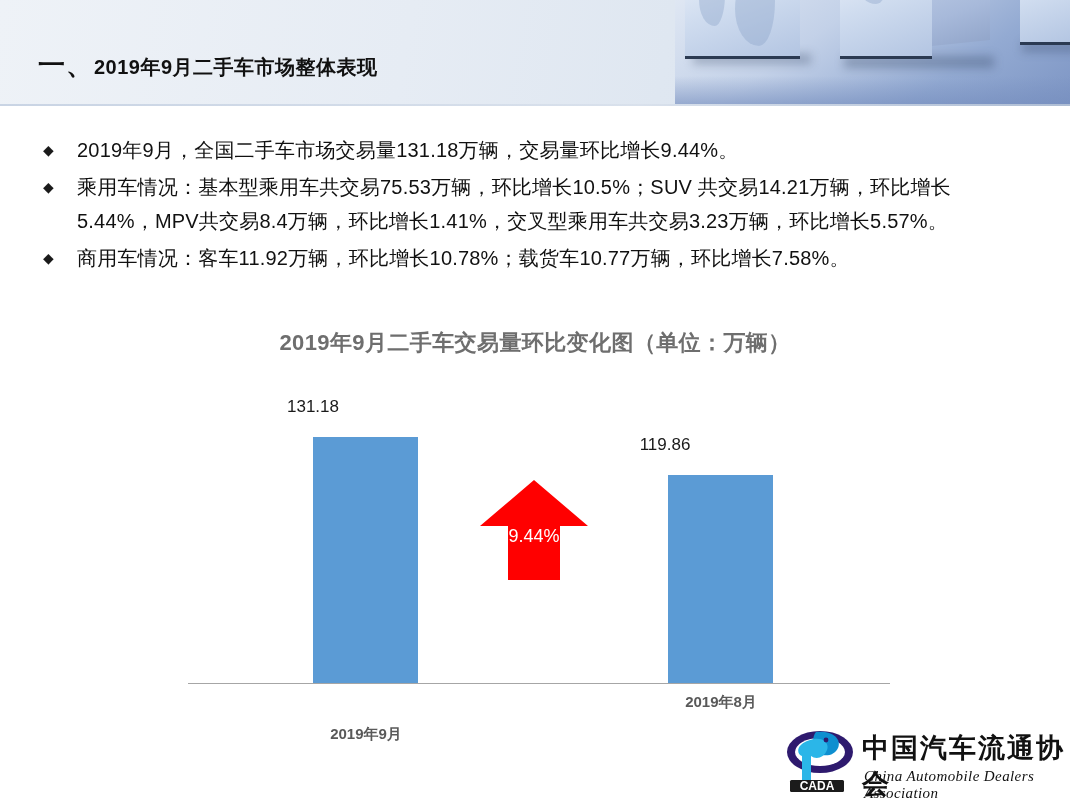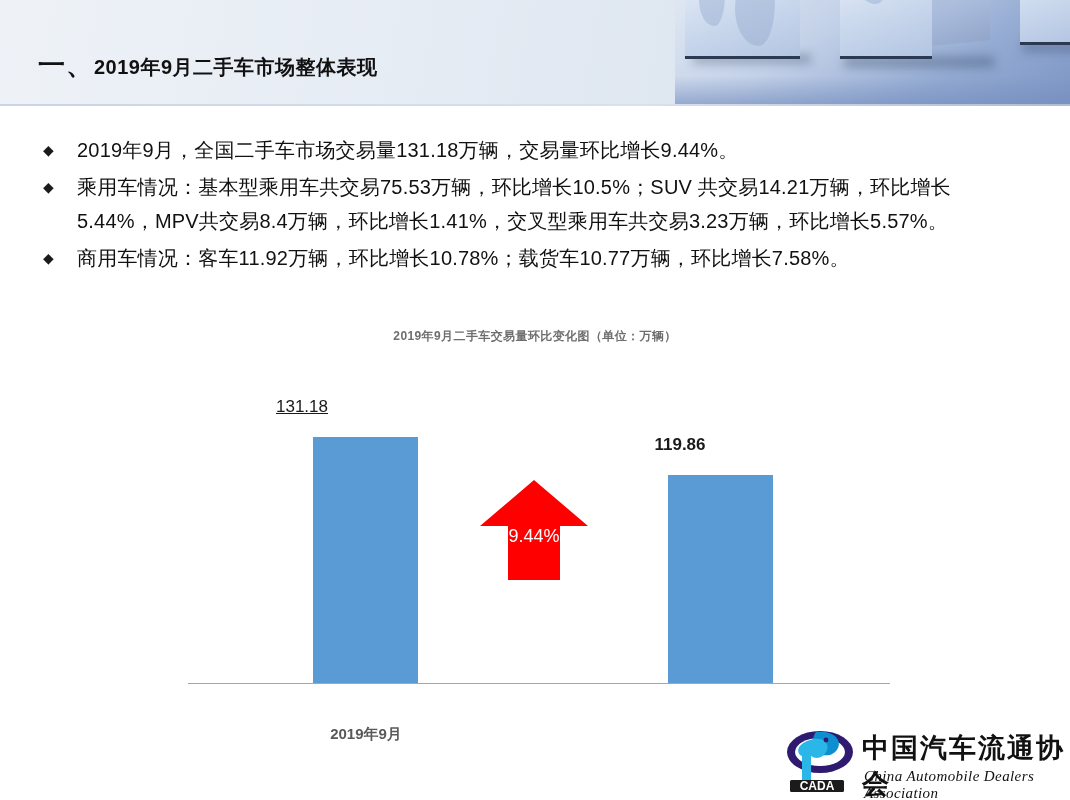--- a/index.html
+++ b/index.html
@@ -68,21 +68,21 @@
   }
   .bullet-body{
     flex:1 1 auto;font-size:20px;line-height:34px;color:#111;
     letter-spacing:.2px;
   }
 
   
   .chart{position:absolute;left:0;top:318px;width:1070px;height:420px;}
   .chart-title{
     position:absolute;left:0;top:10px;width:1070px;text-align:center;
-    font-size:12px;font-weight:bold;color:#6e6e6e;letter-spacing:.4px;
+    font-size:22px;font-weight:bold;color:#6e6e6e;letter-spacing:.4px;
   }
   .plot{position:absolute;left:188px;top:60px;width:702px;height:306px;}
   .axis-line{
     position:absolute;left:0;bottom:0;width:702px;height:1px;background:#a6a6a6;
   }
   .bar{
     position:absolute;bottom:1px;width:105px;background:#5B9BD5;
   }
   .bar-label{
     position:absolute;width:160px;text-align:center;
@@ -180,34 +180,35 @@
 </div>
 
 <div class="chart">
 
   <div class="chart-title">2019年9月二手车交易量环比变化图（单位：万辆）</div>
 
   <div class="plot">
 
     <div class="axis-line"></div>
 
-    <div class="bar-label" style="left:34px;top:19px;text-decoration:underline;">131.18</div>
+    <div class="bar-label" style="left:45px;top:19px;">131.18</div>
     <div class="bar" style="left:125px;height:246px;"></div>
 
-    <div class="bar-label" style="left:412px;top:57px;font-weight:bold;">119.86</div>
+    <div class="bar-label" style="left:397px;top:57px;">119.86</div>
     <div class="bar" style="left:480px;height:208px;"></div>
 
     <div class="arrow-wrap">
       <svg class="arrow-svg" width="108" height="100" viewBox="0 0 108 100">
         <polygon points="54,0 108,46 80,46 80,100 28,100 28,46 0,46" fill="#FF0000"></polygon>
       </svg>
       <div class="arrow-text">9.44%</div>
     </div>
 
     <div class="cat-label" style="left:78px;top:315px;margin-top:32px;">2019年9月</div>
+    <div class="cat-label" style="left:433px;top:315px;">2019年8月</div>
   </div>
 </div>
 
 <div class="logo">
   <svg class="logo-mark" viewBox="0 0 72 66">
     <ellipse cx="34" cy="26" rx="33" ry="21" fill="#2E1A6E"></ellipse>
     <ellipse cx="34" cy="26" rx="25" ry="14" fill="#ffffff"></ellipse>
     <path d="M30 6 C45 4 56 12 52 22 C48 31 36 31 30 26 C26 22 26 10 30 6 Z" fill="#0E8FD0"></path>
     <path d="M24 14 C35 10 44 16 41 24 C38 32 30 34 25 30 L25 60 L16 60 L16 30
              C10 28 10 18 24 14 Z" fill="#2BB6E8"></path>

